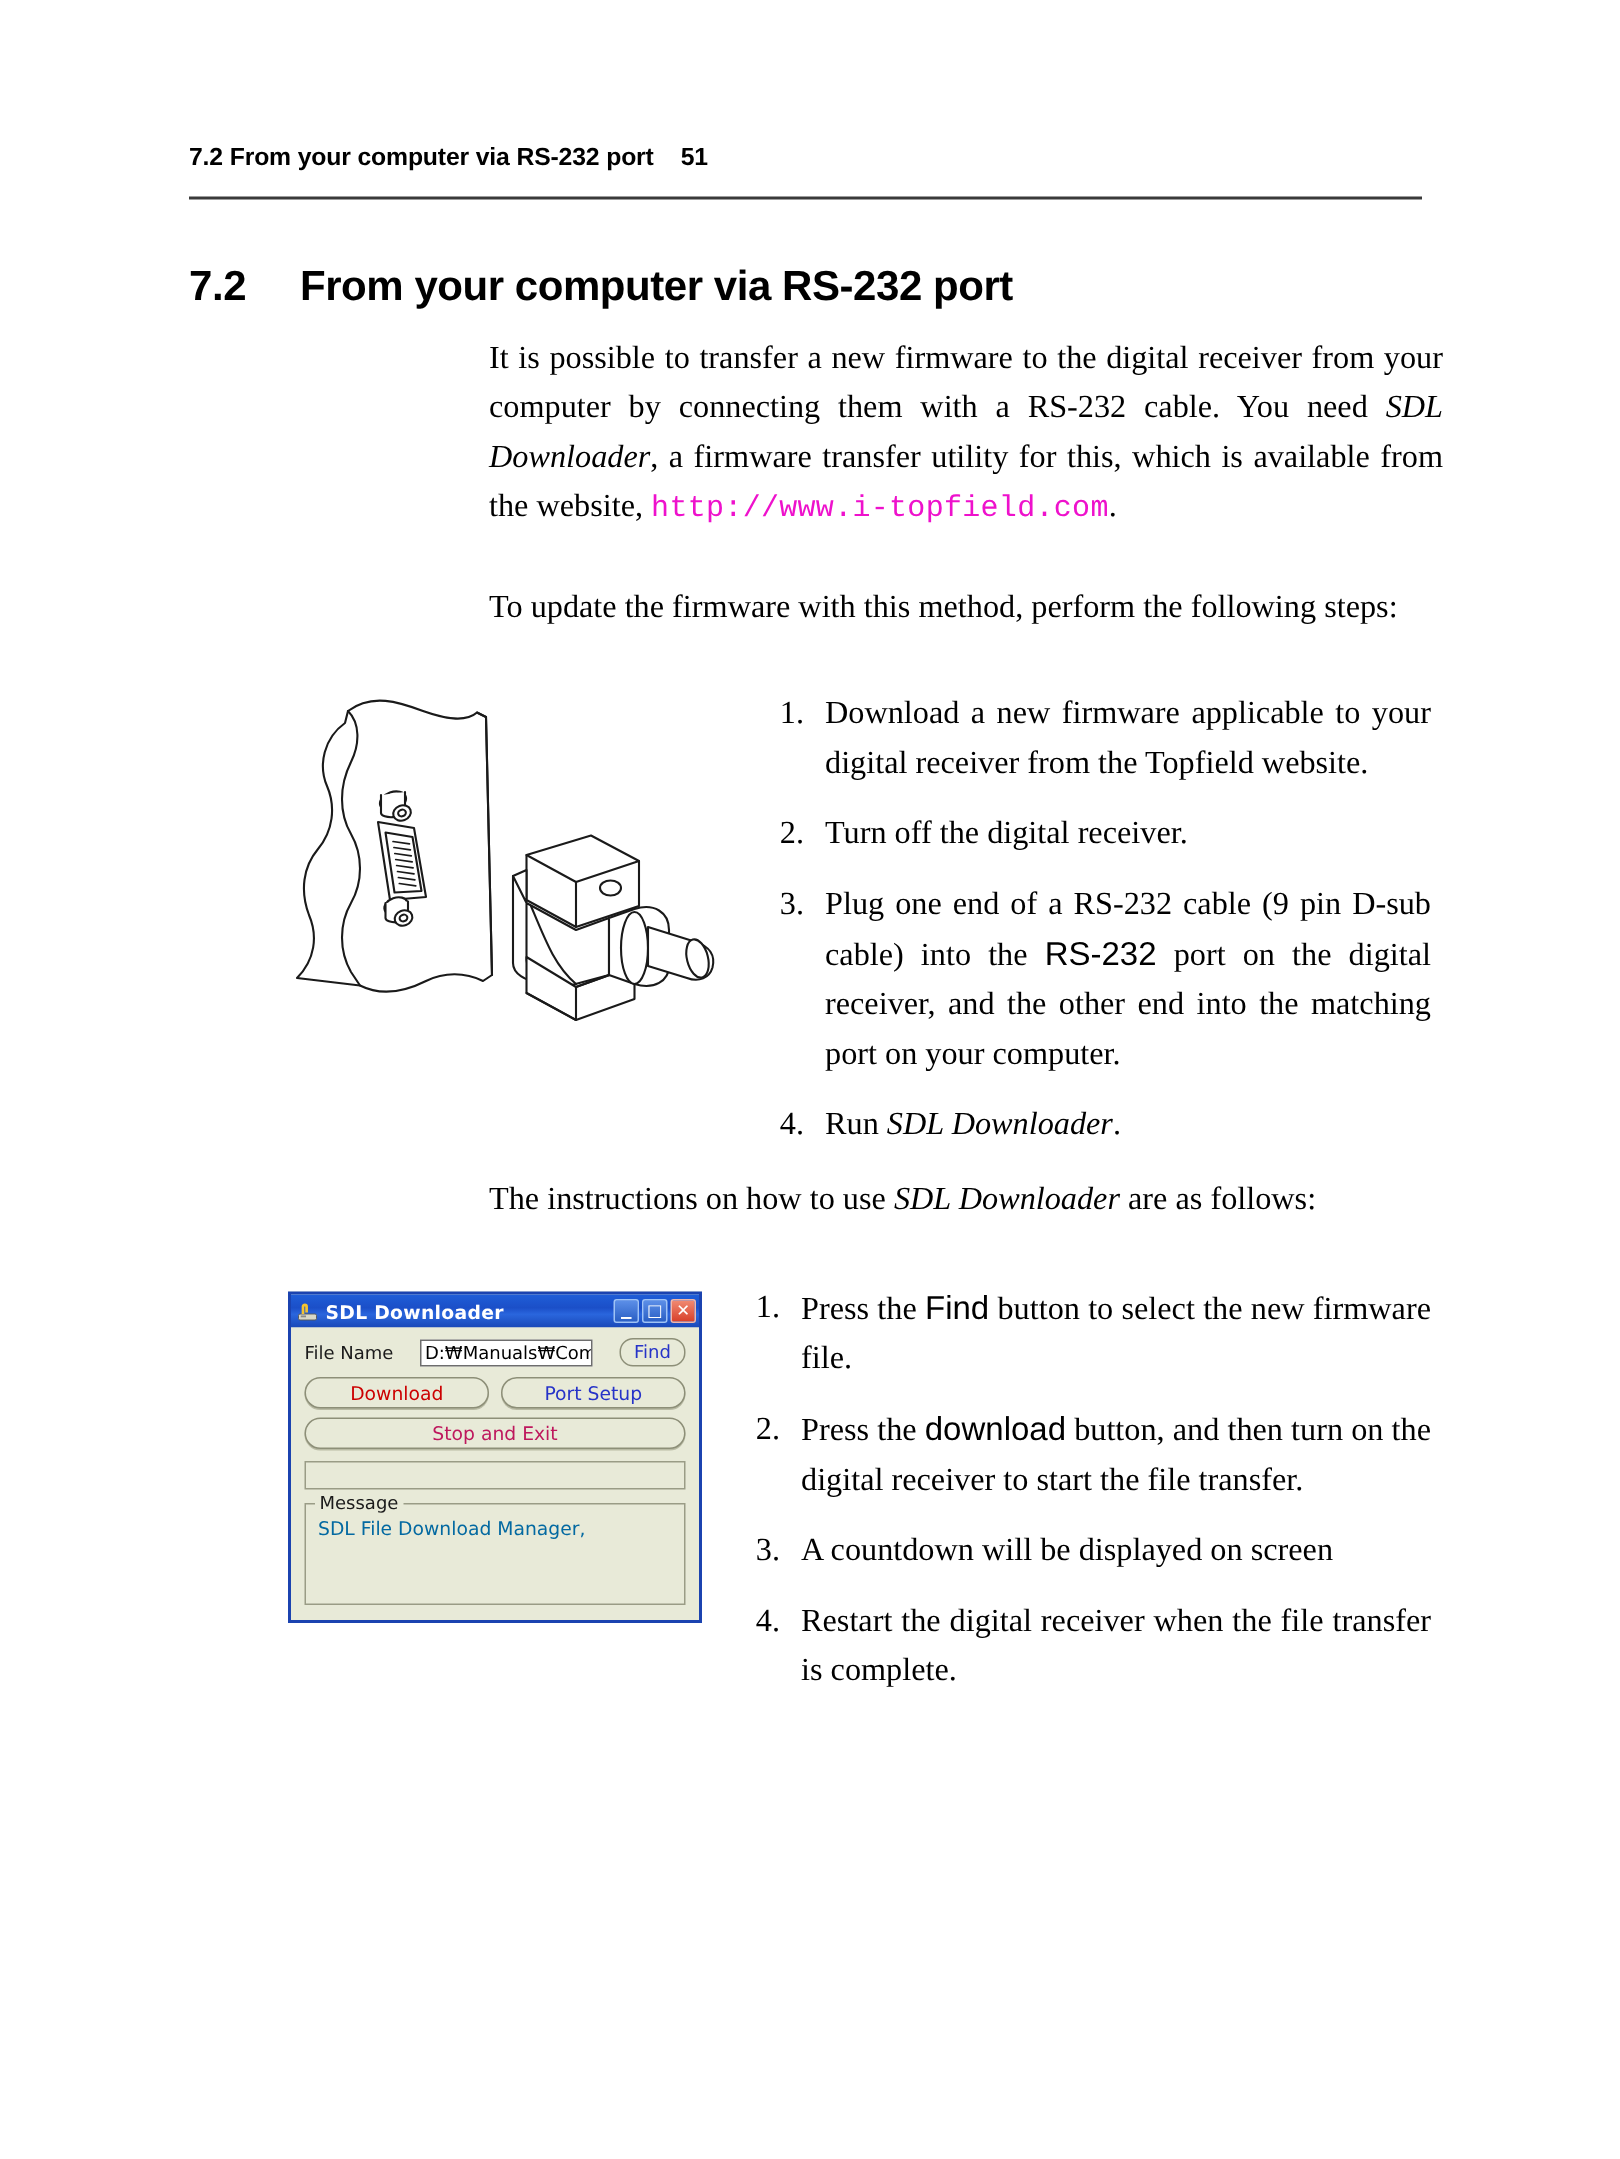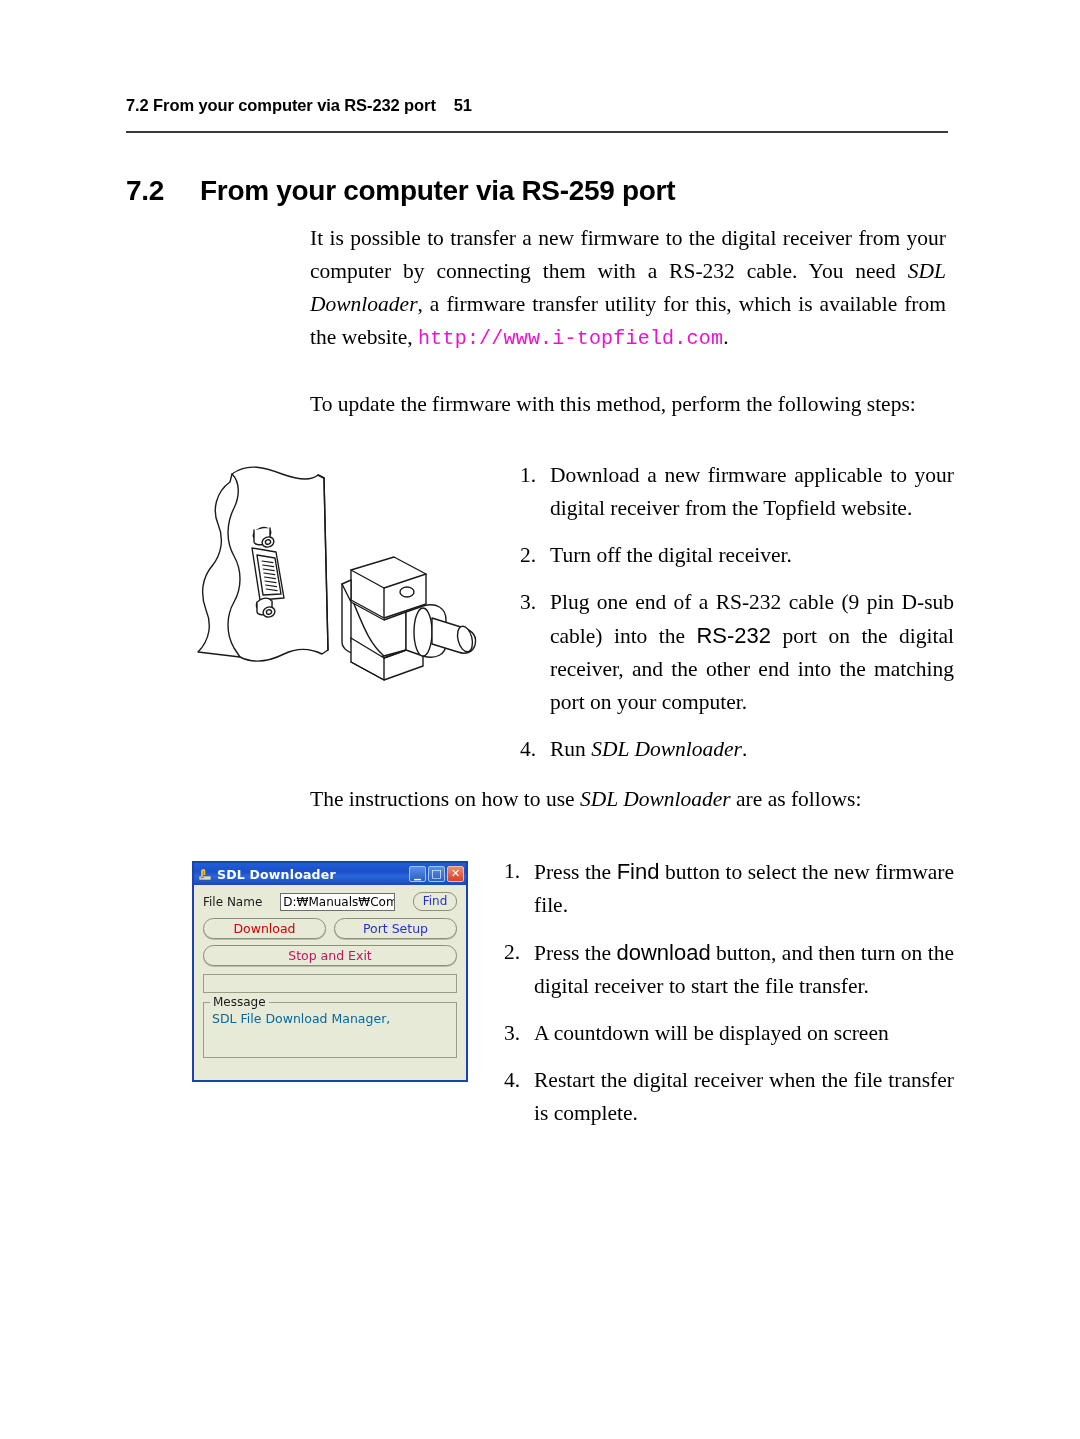--- a/index.html
+++ b/index.html
@@ -53,21 +53,21 @@
     font-weight: bold;
     font-size: 28px;
     letter-spacing: -0.3px;
     white-space: nowrap;
   }
   .sec-num { display: inline-block; width: 74px; }
 
   
   .col {
     position: absolute;
-    left: 310px;
+    left: 326px;
     width: 636px;
     font-size: 21.5px;
     line-height: 33px;
     text-align: justify;
     text-justify: inter-word;
   }
   .col p { margin: 0; }
 
   #para1 { top: 222px; }
   #para2 { top: 388px; }
@@ -257,21 +257,21 @@
     background: #e8ead8;
     margin-bottom: 9px;
     box-sizing: border-box;
   }
 
   .groupbox {
     position: relative;
     border: 1px solid #9a9c86;
     padding: 8px 6px 6px 6px;
     box-sizing: border-box;
-    height: 56px;
+    height: 68px;
   }
   .group-legend {
     position: absolute;
     top: -8px;
     left: 6px;
     background: #e8ead8;
     padding: 0 3px;
     font-size: 12px;
     color: #1a1a1a;
   }
@@ -287,21 +287,21 @@
 <div class="page">
 
   <div class="runhead">
     <div class="runhead-text">
       <span>7.2 From your computer via RS-232 port</span><span class="pageno">51</span>
     </div>
     <div class="runhead-rule"></div>
   </div>
 
   <h1 class="sec-head">
-    <span class="sec-num">7.2</span><span>From your computer via RS-259 port</span>
+    <span class="sec-num">7.2</span><span>From your computer via RS-232 port</span>
   </h1>
 
   <div class="col" id="para1">
     <p>
       <span>It is possible to transfer a new firmware to the digital receiver from your computer by connecting them with a RS-232 cable. You need </span><span class="ital">SDL Downloader</span><span>, a firmware transfer utility for this, which is available from the website, </span><span class="mono">http://www.i-topfield.com</span><span>.</span>
     </p>
   </div>
 
   <div class="col" id="para2">
     <p>To update the firmware with this method, perform the following steps:</p>

